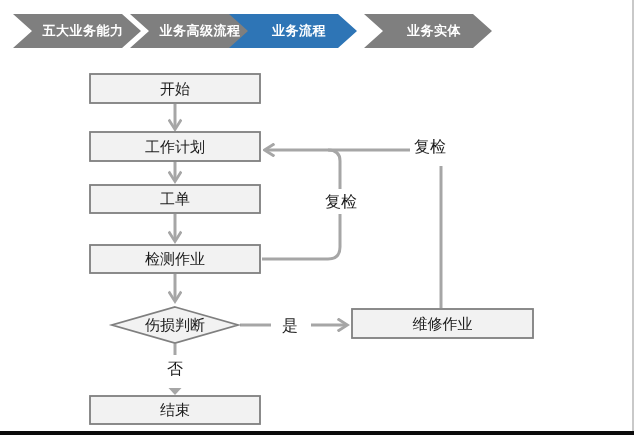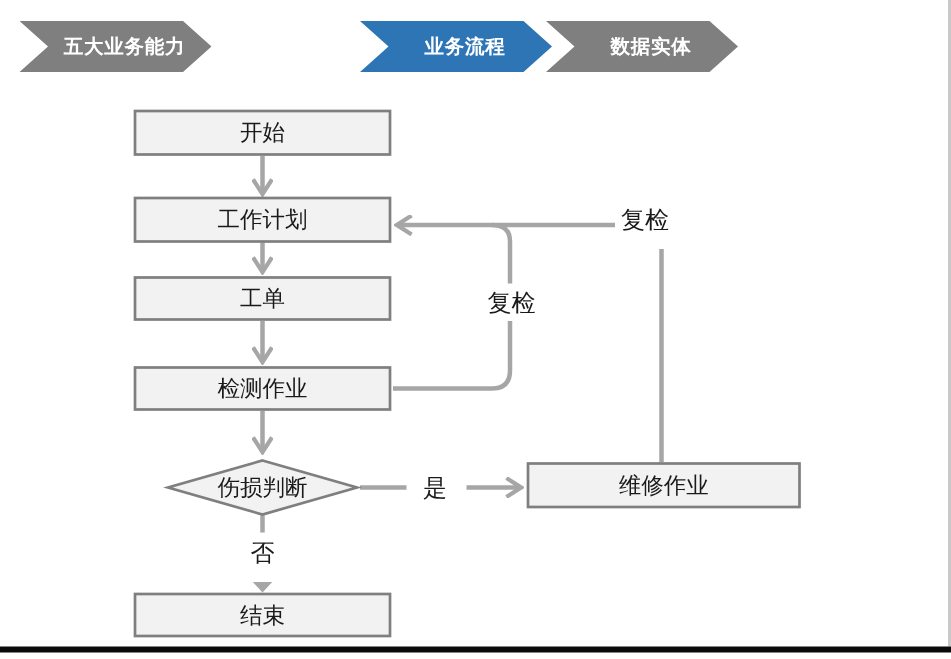--- a/index.html
+++ b/index.html
@@ -11,21 +11,21 @@
   .nav{position:absolute;top:14px;left:0;height:34px;width:634px;}
   .nav-tab{
     position:absolute;top:0;height:34px;width:128px;
     background:var(--nav-inactive,#7F7F7F);
     clip-path:polygon(0 0, calc(100% - 19px) 0, 100% 50%, calc(100% - 19px) 100%, 0 100%, 19px 50%);
     display:flex;align-items:center;justify-content:center;
     box-sizing:border-box;padding-left:12px;cursor:pointer;
   }
   .nav-tab.active{background:var(--nav-active,#2E75B6);}
   .nav-tab .lbl{color:#ffffff;font-size:13px;font-weight:bold;white-space:nowrap;letter-spacing:0.5px;}
-  .t0{left:13px}.t1{left:130px}.t2{left:240px}.t3{left:364px}.t4{left:481px}
+  .t0{left:13px}.t1{left:130px}.t2{left:229px}.t3{left:364px}.t4{left:481px}
 
   
   svg.flow{position:absolute;left:0;top:0;}
   .node{fill:var(--node-fill,#F2F2F2);stroke:var(--node-border,#7F7F7F);stroke-width:1.8;}
   .conn{fill:none;stroke:var(--connector,#A6A6A6);stroke-width:3;}
   .conn-head{fill:none;stroke:var(--connector,#A6A6A6);stroke-width:2;}
   .conn-solid-head{fill:var(--connector,#A6A6A6);stroke:none;}
   .node-label{
     font-size:15px;fill:var(--text,#1A1A1A);text-anchor:middle;
     font-family:"Liberation Sans","DejaVu Sans",sans-serif;
@@ -40,25 +40,28 @@
 </style>
 </head>
 <body>
 
 <div class="page">
 
   <div class="nav">
     <div class="nav-tab t0">
       <span class="lbl">五大业务能力</span>
     </div>
+    <div class="nav-tab t1">
+      <span class="lbl">业务高级流程</span>
+    </div>
     <div class="nav-tab t2 active">
       <span class="lbl">业务流程</span>
     </div>
     <div class="nav-tab t3">
-      <span class="lbl">数据实体</span>
+      <span class="lbl">业务实体</span>
     </div>
   </div>
 
   <svg class="flow" width="634" height="439" viewBox="0 0 634 439">
     <defs>
       <marker id="vhead" viewBox="0 0 10 10" refX="7.5" refY="5" markerWidth="14" markerHeight="14" markerUnits="userSpaceOnUse" orient="auto-start-reverse">
         <path d="M1.5,0.5 L8.5,5 L1.5,9.5" class="conn-head"></path>
       </marker>
     </defs>
 

